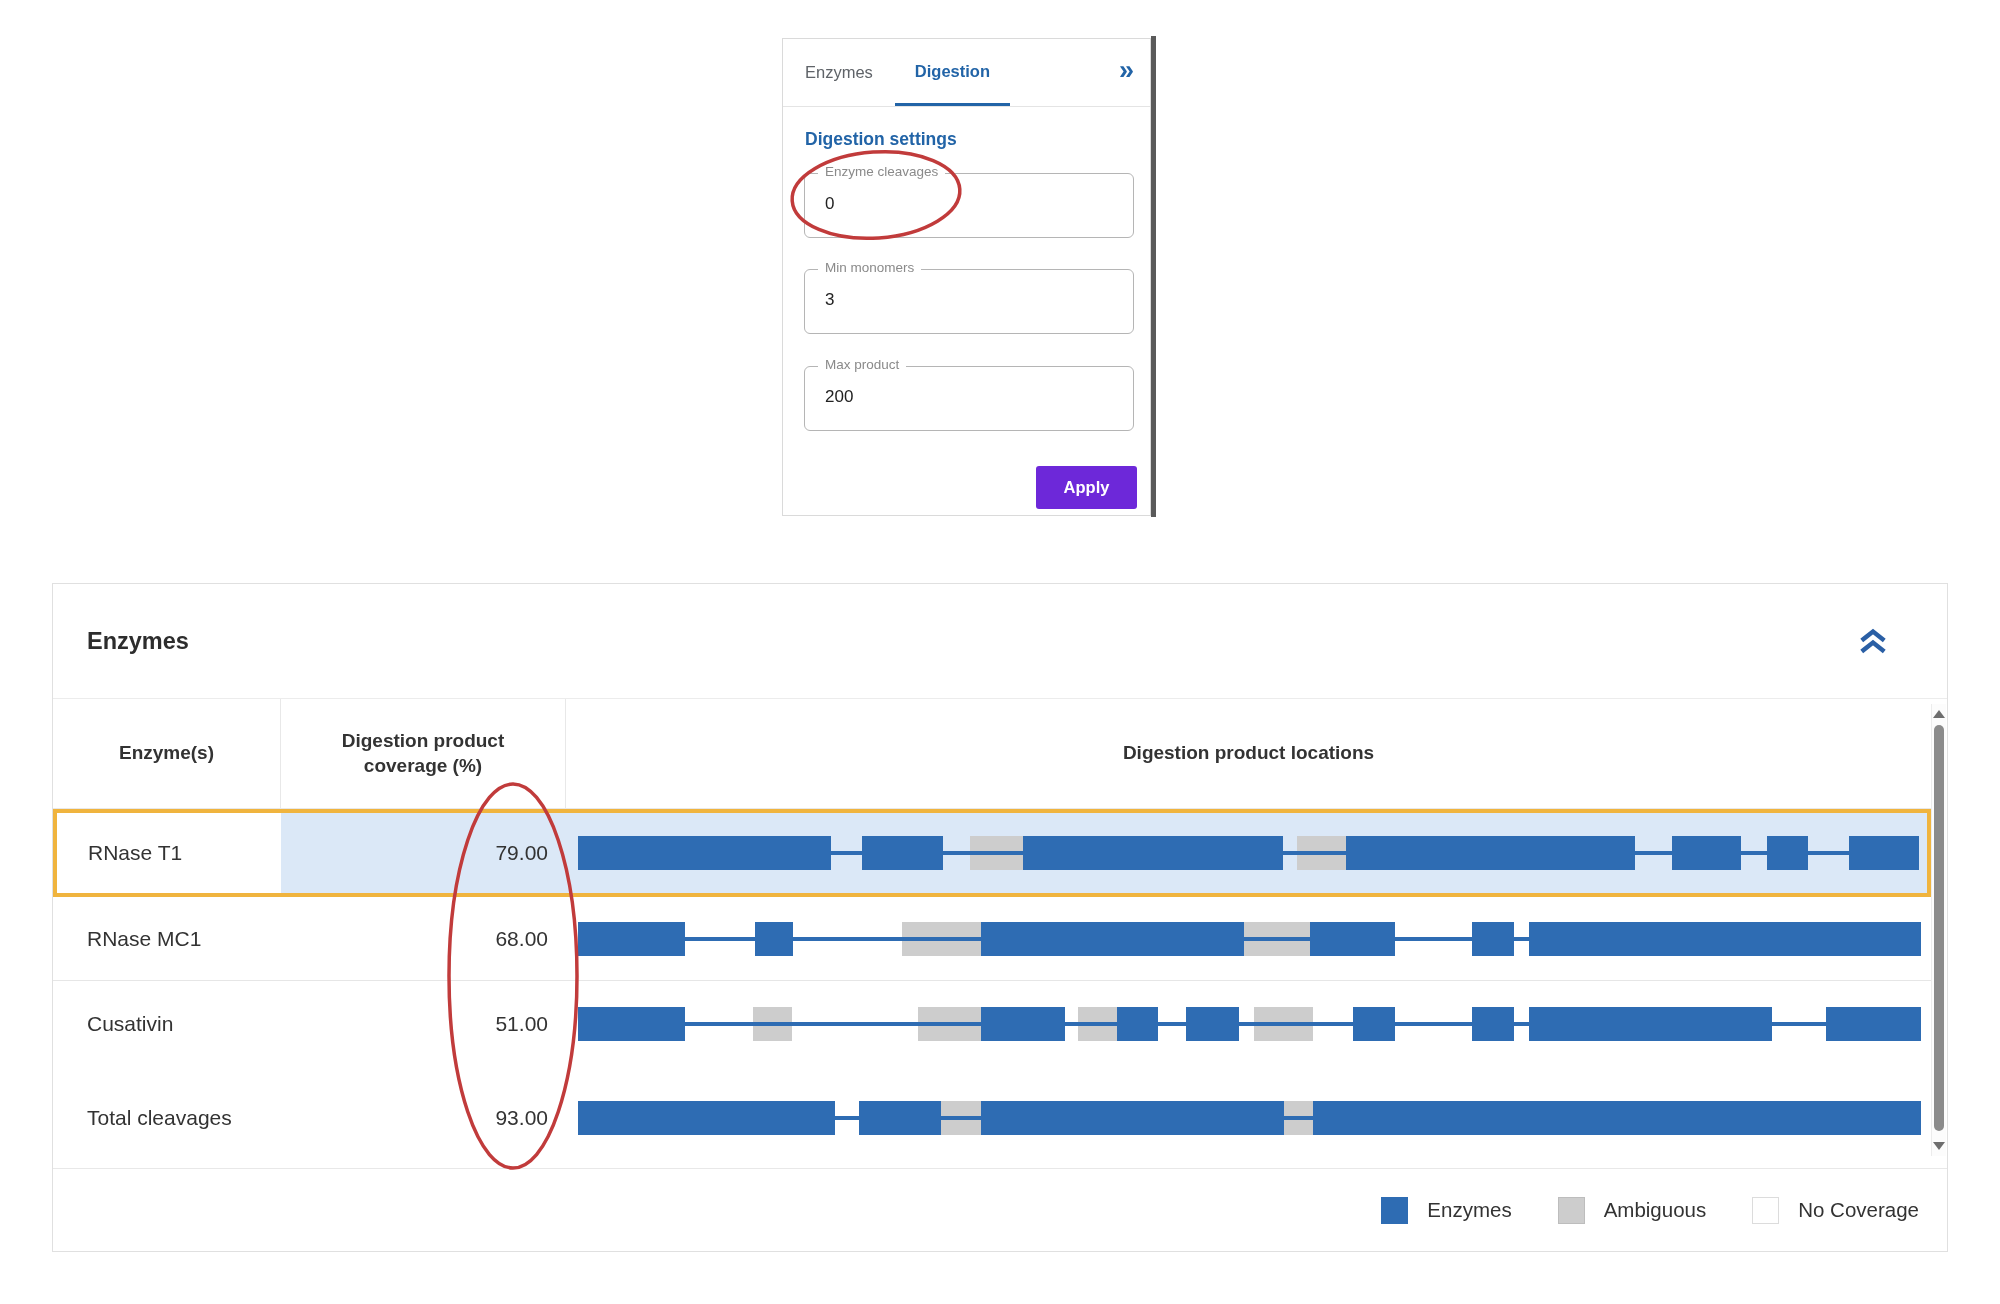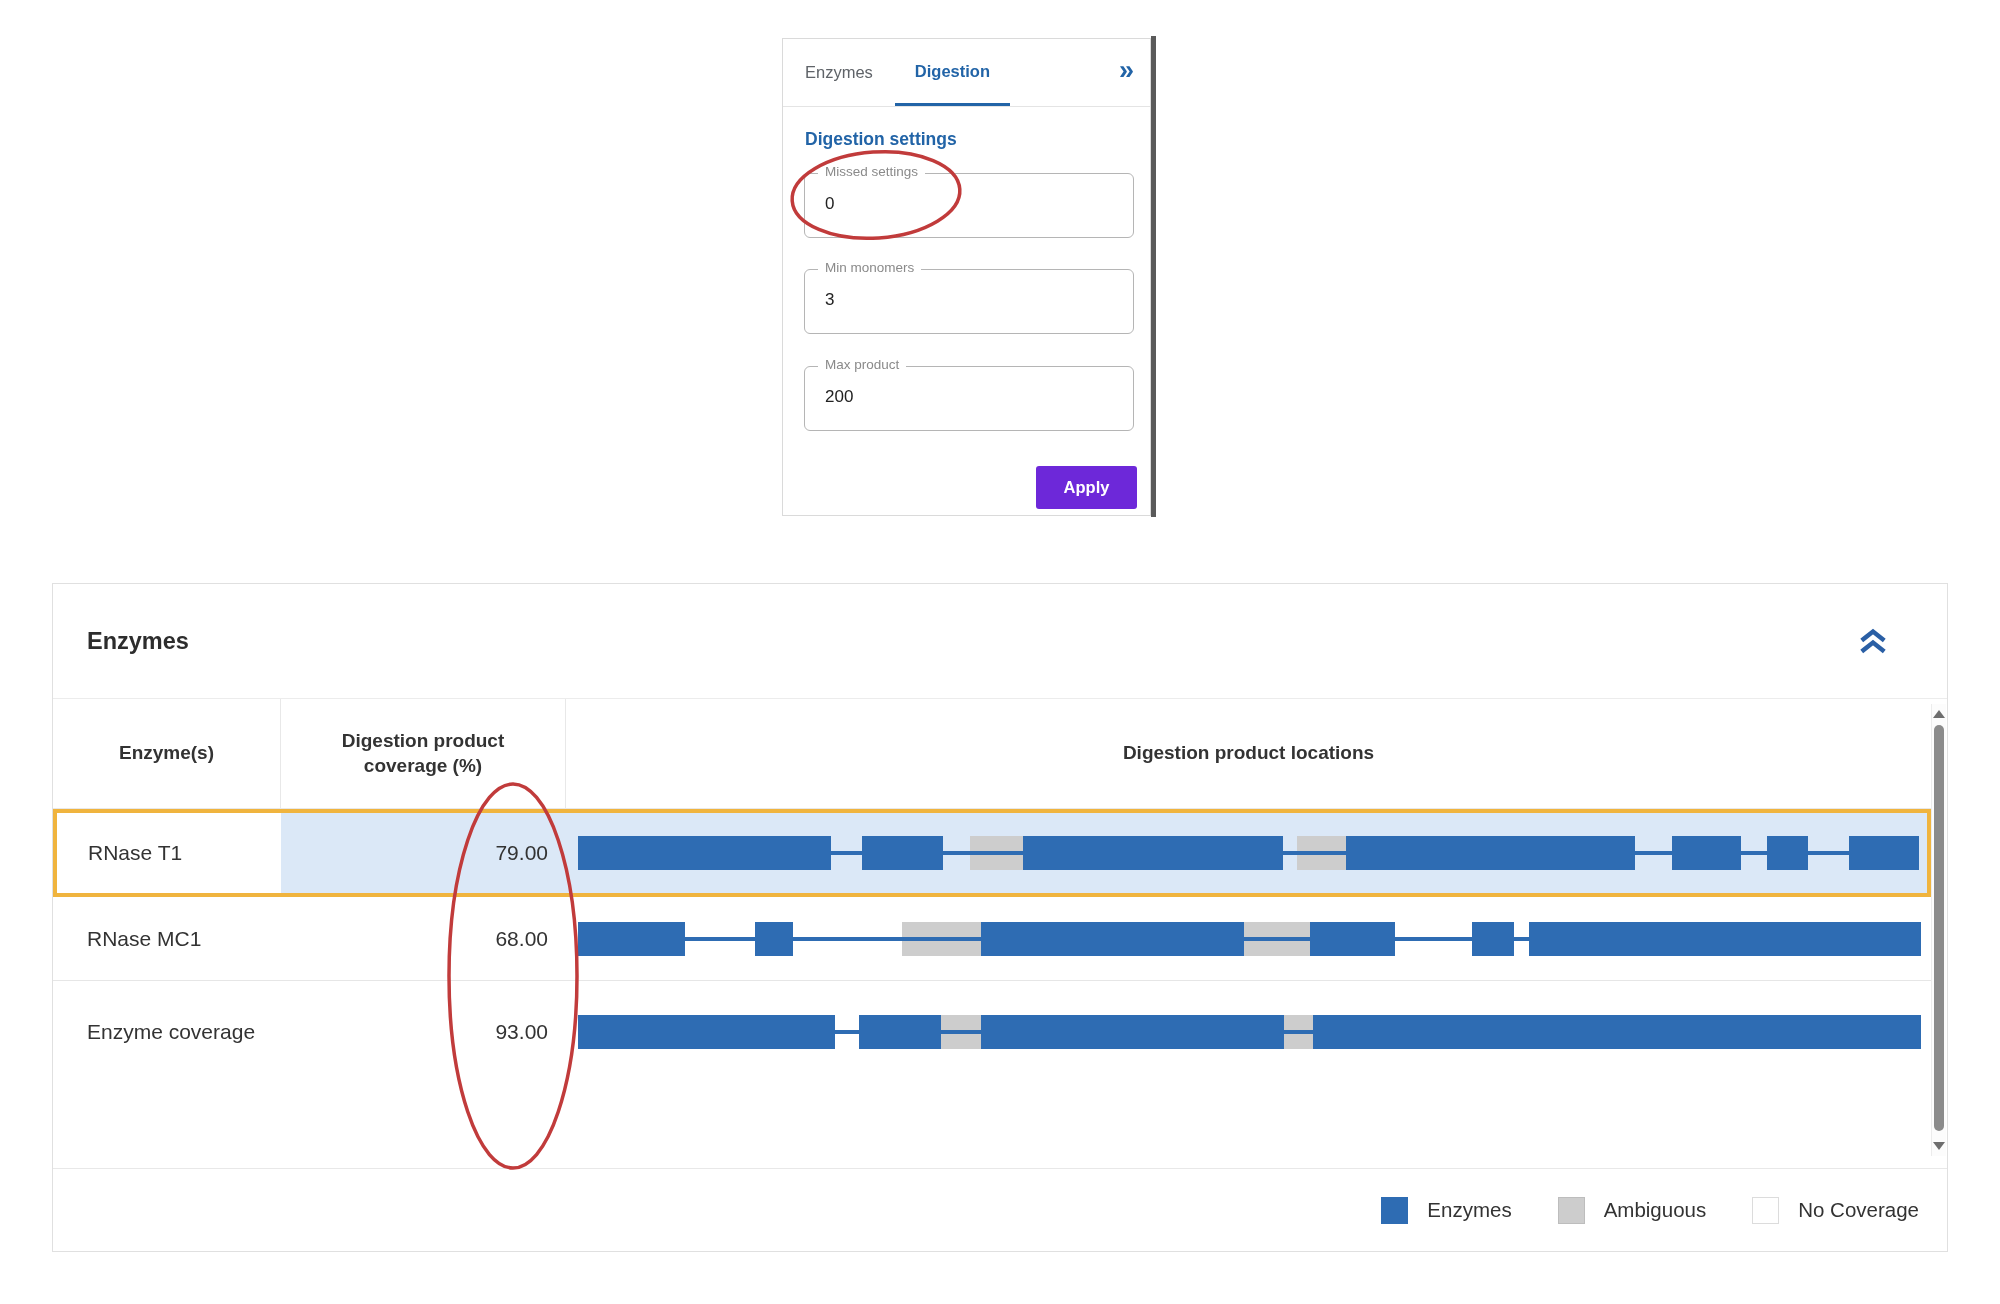--- a/index.html
+++ b/index.html
@@ -77,21 +77,21 @@
 
 <div class="dialog">
   <div class="tabs">
     <div class="tab">Enzymes</div>
     <div class="tab active">Digestion</div>
     <div class="expand-icon">»</div>
   </div>
   <div class="section-title">Digestion settings</div>
 
   <div class="field f0">
-    <label>Missed settings</label>
+    <label>Enzyme cleavages</label>
     <div class="value">0</div>
   </div>
   <div class="field f1">
     <label>Min monomers</label>
     <div class="value">3</div>
   </div>
   <div class="field f2">
     <label>Max product</label>
     <div class="value">200</div>
   </div>
@@ -148,22 +148,43 @@
             <div class="seg unique" style="left: 13.2%; width: 2.8%;"></div>
             <div class="seg ambiguous" style="left: 24.1%; width: 5.9%;"></div>
             <div class="seg unique" style="left: 30%; width: 19.6%;"></div>
             <div class="seg ambiguous" style="left: 49.6%; width: 4.9%;"></div>
             <div class="seg unique" style="left: 54.5%; width: 6.3%;"></div>
             <div class="seg unique" style="left: 66.6%; width: 3.1%;"></div>
             <div class="seg unique" style="left: 70.8%; width: 29.2%;"></div>
           </div>
         </div>
       </div>
+      <div class="row" style="height: 86px;">
+        <div class="cell-label">Cusativin</div>
+        <div class="cell-value">51.00</div>
+        <div class="cell-track">
+          <div class="track">
+            <div class="backbone"></div>
+            <div class="seg unique" style="left: 0%; width: 8%;"></div>
+            <div class="seg ambiguous" style="left: 13%; width: 2.9%;"></div>
+            <div class="seg ambiguous" style="left: 25.3%; width: 4.7%;"></div>
+            <div class="seg unique" style="left: 30%; width: 6.3%;"></div>
+            <div class="seg ambiguous" style="left: 37.2%; width: 2.9%;"></div>
+            <div class="seg unique" style="left: 40.1%; width: 3.1%;"></div>
+            <div class="seg unique" style="left: 45.3%; width: 3.9%;"></div>
+            <div class="seg ambiguous" style="left: 50.3%; width: 4.4%;"></div>
+            <div class="seg unique" style="left: 57.7%; width: 3.1%;"></div>
+            <div class="seg unique" style="left: 66.6%; width: 3.1%;"></div>
+            <div class="seg unique" style="left: 70.8%; width: 18.1%;"></div>
+            <div class="seg unique" style="left: 92.9%; width: 7.1%;"></div>
+          </div>
+        </div>
+      </div>
       <div class="row" style="height: 101px;">
-        <div class="cell-label">Enzyme coverage</div>
+        <div class="cell-label">Total cleavages</div>
         <div class="cell-value">93.00</div>
         <div class="cell-track">
           <div class="track">
             <div class="backbone"></div>
             <div class="seg unique" style="left: 0%; width: 19.1%;"></div>
             <div class="seg unique" style="left: 20.9%; width: 6.1%;"></div>
             <div class="seg ambiguous" style="left: 27%; width: 3%;"></div>
             <div class="seg unique" style="left: 30%; width: 22.6%;"></div>
             <div class="seg ambiguous" style="left: 52.6%; width: 2.1%;"></div>
             <div class="seg unique" style="left: 54.7%; width: 45.3%;"></div>

